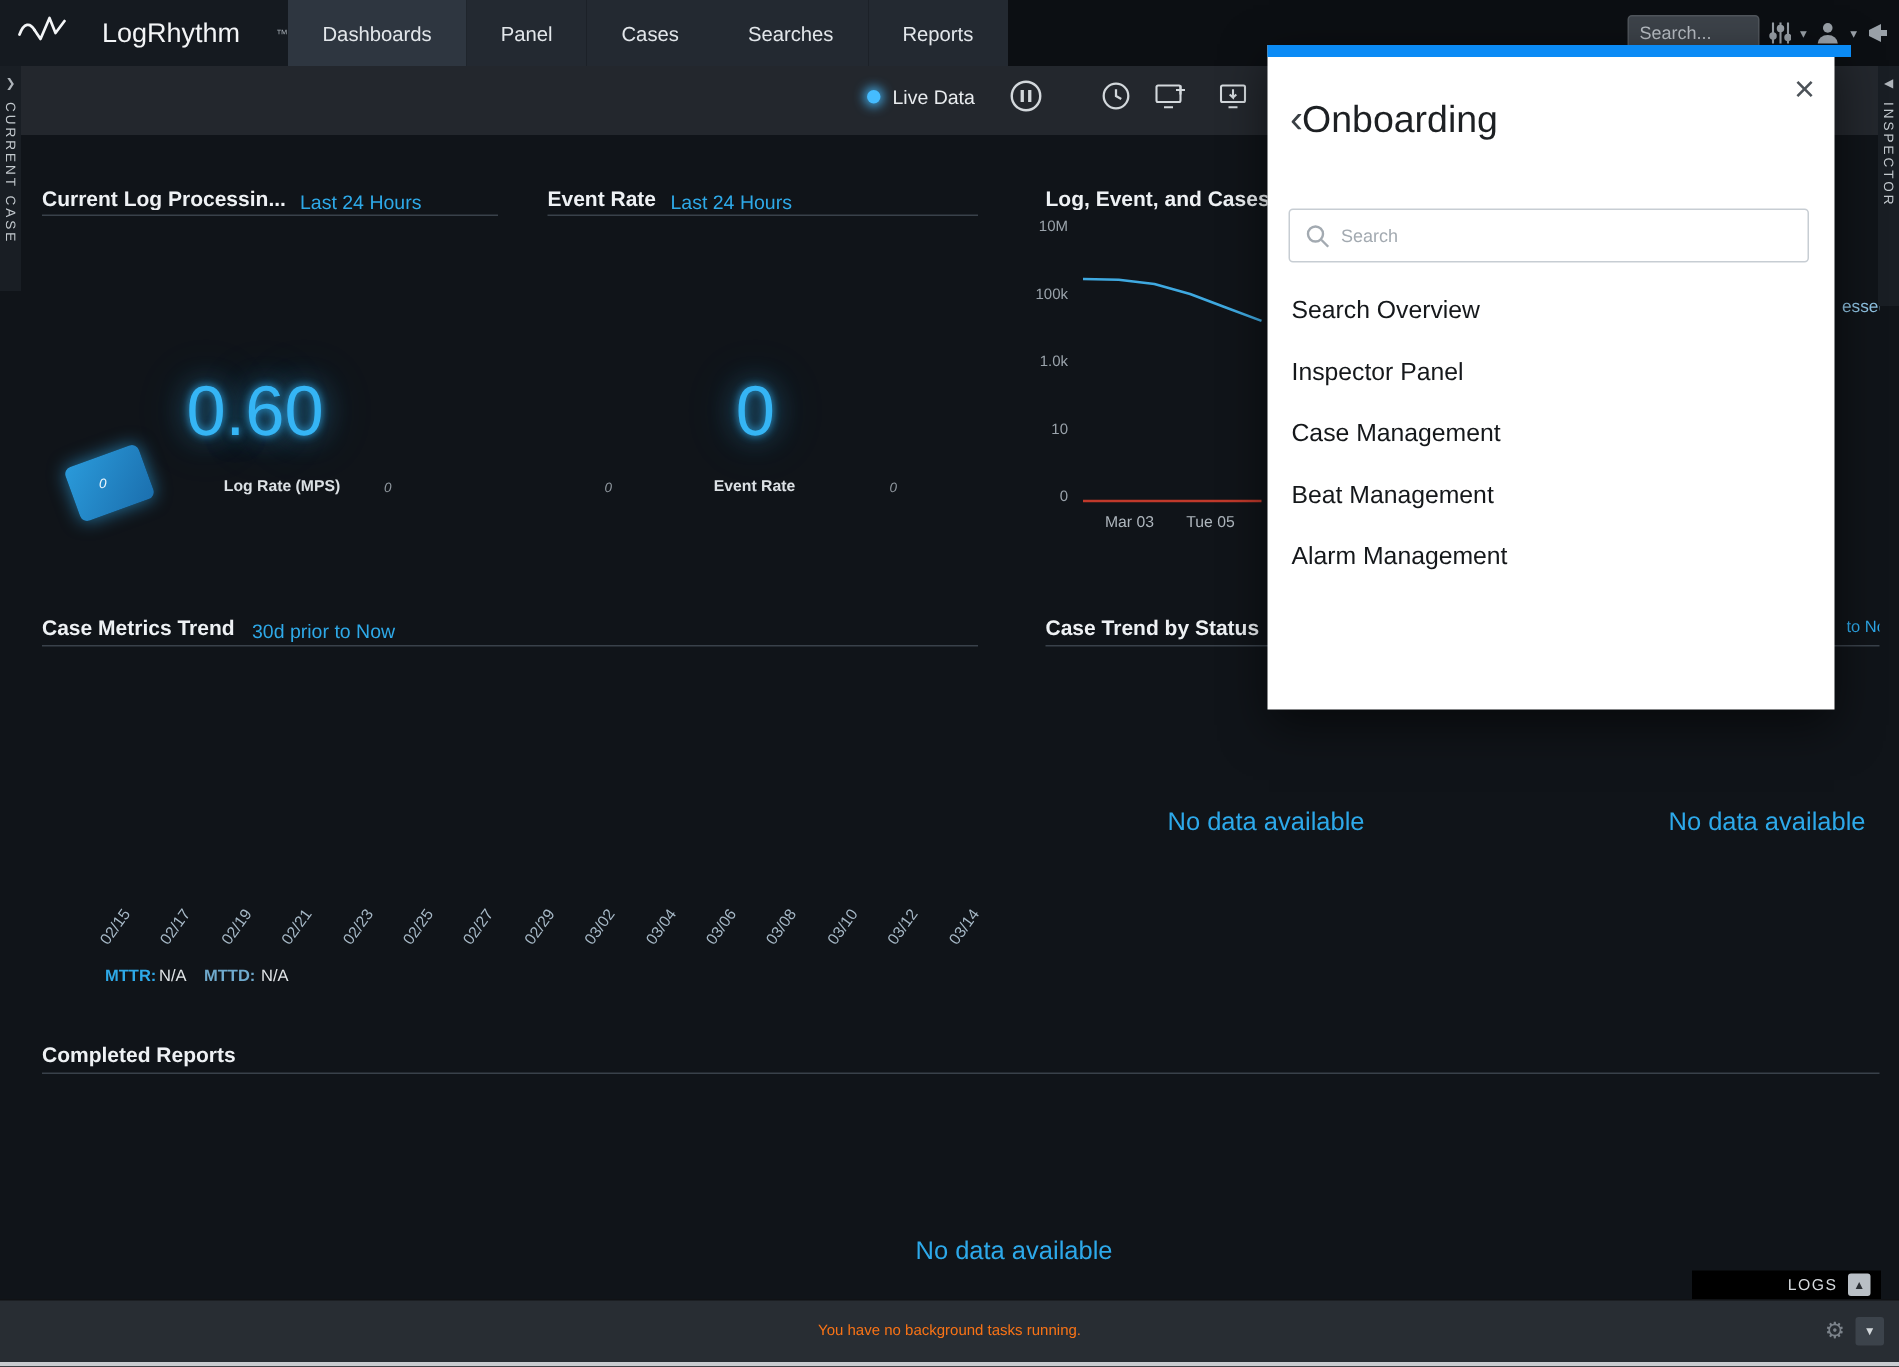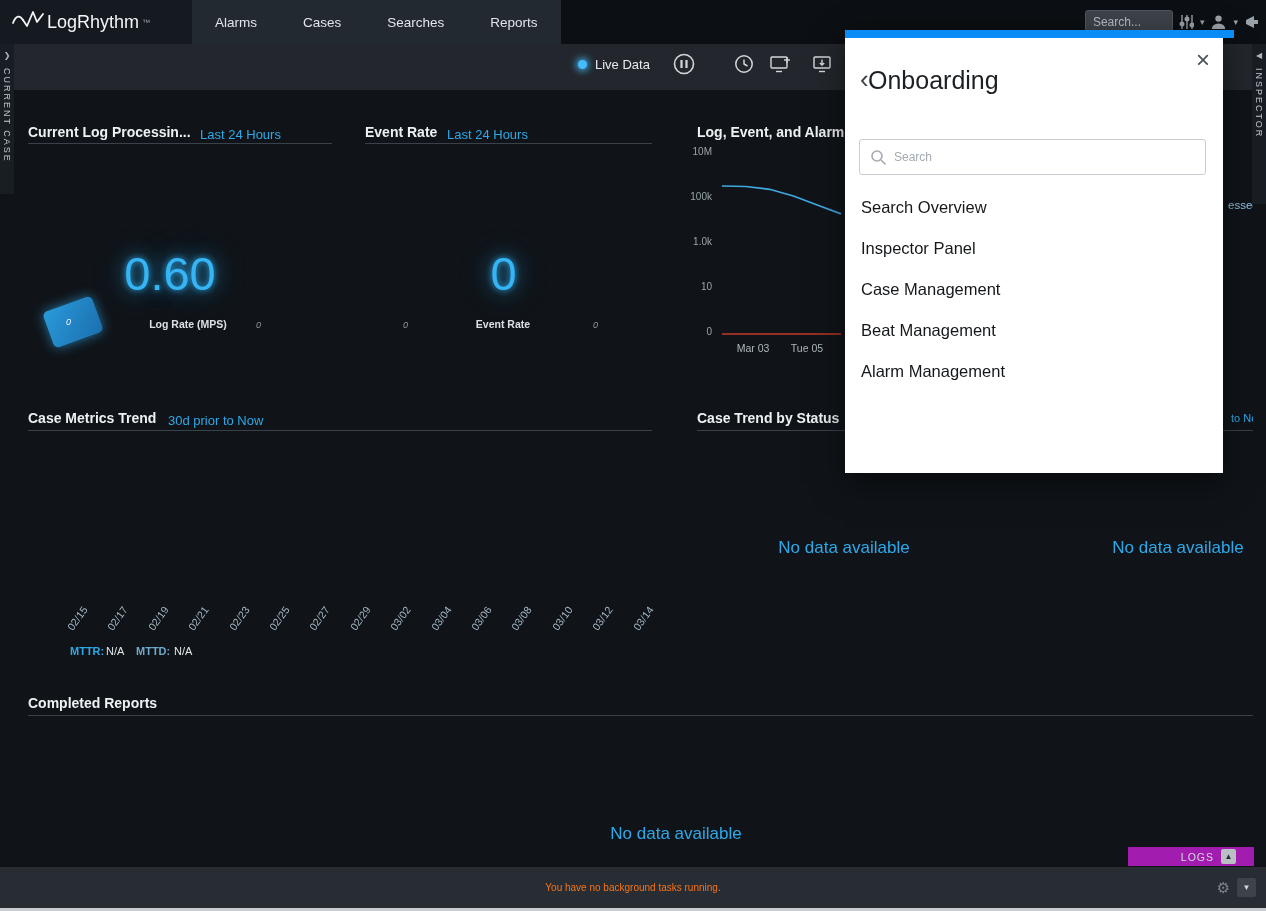--- a/index.html
+++ b/index.html
@@ -1,21 +1,21 @@
 <!DOCTYPE html>
 <html><head>
 <meta charset="utf-8">
 <style>
   html,body{margin:0;padding:0;}
   body{width:1266px;height:911px;position:relative;overflow:hidden;background:#101419;
        font-family:"Liberation Sans",sans-serif;color:#e6eaee;}
 
   
   #topnav{position:absolute;left:0;top:0;width:1266px;height:44px;background:#0c0f13;z-index:30;}
-  #brand{position:absolute;left:0;top:0;width:192px;height:44px;background:#151a20;display:flex;align-items:center;gap:3px;padding-left:12px;box-sizing:border-box;}
+  #brand{position:absolute;left:0;top:0;width:192px;height:44px;background:#151a20;display:flex;align-items:center;gap:24px;padding-left:12px;box-sizing:border-box;}
   #brand-text{color:#f3f5f7;font-size:18px;}
   #brand-tm{color:#9aa1a8;font-size:8px;vertical-align:super;}
   #tabs{position:absolute;left:192px;top:0;height:44px;display:flex;}
   .tab{display:flex;align-items:center;height:44px;padding:0 23px;background:#232931;color:#e2e6ea;font-size:13.5px;cursor:pointer;}
   .tab.active{background:#2e3640;}
   #navright{position:absolute;right:0;top:0;height:44px;display:flex;align-items:center;gap:6px;padding-right:4px;}
   #nav-search{width:72px;height:23px;background:#3d434a;border:1px solid #50565c;border-radius:3px;color:#b9bfc5;font-size:12px;padding:0 7px;outline:none;font-family:inherit;}
   #nav-search::placeholder{color:#b9bfc5;}
   .caret{color:#9aa1a8;font-size:9px;}
   .navicon{display:flex;align-items:center;}
@@ -102,22 +102,22 @@
   
   .nodata{position:absolute;font-size:17px;color:#2da9ea;text-align:center;white-space:nowrap;}
   #nd1{left:762px;top:538px;width:164px;}
   #nd2{left:1096px;top:538px;width:164px;}
   #nd3{left:594px;top:824px;width:164px;}
   .frag{position:absolute;overflow:hidden;white-space:nowrap;}
   #frag1{left:1228px;top:199px;width:25px;font-size:11.5px;color:#8fc3e3;}
   #frag2{left:1231px;top:412px;width:22px;font-size:11px;color:#2da9ea;}
 
   
-  #logs-tab{position:absolute;left:1128px;top:847px;width:126px;height:19px;background:#a21caf;
-            display:flex;align-items:center;justify-content:flex-end;gap:7px;padding-right:18px;
+  #logs-tab{position:absolute;left:1128px;top:847px;width:126px;height:19px;background:#000000;
+            display:flex;align-items:center;justify-content:flex-end;gap:7px;padding-right:7px;
             box-sizing:border-box;z-index:15;cursor:pointer;}
   #logs-label{font-size:10.5px;letter-spacing:1px;color:#d6dade;}
   #logs-up{width:15px;height:15px;background:#b9bfc5;color:#2a2e33;font-size:8px;display:flex;
            align-items:center;justify-content:center;border-radius:2px;}
   #statusbar{position:absolute;left:0;top:866px;width:1266px;height:42px;background:#282d33;
              border-top:1px solid #101215;z-index:15;}
   #status-msg{line-height:42px;text-align:center;color:#f97316;font-size:10px;}
   #gear{position:absolute;right:36px;top:13px;color:#7b828a;font-size:15px;line-height:1;cursor:pointer;}
   #collapse{position:absolute;right:10px;top:11px;width:19px;height:19px;background:#3c434b;border-radius:2px;
             color:#d2d7db;font-size:8px;display:flex;align-items:center;justify-content:center;cursor:pointer;}
@@ -147,21 +147,22 @@
     <span>
       <svg width="32" height="20" viewBox="0 0 32 20" fill="none" stroke="#f3f5f7" stroke-width="1.8" stroke-linecap="round" stroke-linejoin="round">
         <path d="M1 13 C4 5, 8 5, 11 10"></path>
         <path d="M11 10 L15 16 L21 2 L25 12 L31 4"></path>
       </svg>
     </span>
     <span id="brand-text">LogRhythm</span>
     <span id="brand-tm">™</span>
   </div>
   <div id="tabs">
-    <div class="tab">Alarms</div>
+    <div class="tab active">Dashboards</div>
+    <div class="tab">Panel</div>
     <div class="tab">Cases</div>
     <div class="tab">Searches</div>
     <div class="tab">Reports</div>
   </div>
   <div id="navright">
     <input id="nav-search" type="text" placeholder="Search..." style="">
     <span class="navicon">
       <svg width="15" height="16" viewBox="0 0 15 16" stroke="#9aa1a8" stroke-width="1.4" fill="#9aa1a8">
         <line x1="3" y1="1" x2="3" y2="15"></line>
           <line x1="8" y1="1" x2="8" y2="15"></line>
@@ -241,21 +242,21 @@
 <span class="zlab" id="z1">0</span>
 
 <div class="ptitle" id="p2t">Event Rate</div>
 <div class="prange" id="p2r">Last 24 Hours</div>
 <div class="hline" id="l2"></div>
 <div class="bigval" id="val2">0</div>
 <span class="zlab" id="z2">0</span>
 <div class="vlab" id="vl2">Event Rate</div>
 <span class="zlab" id="z3">0</span>
 
-<div class="ptitle" id="p3t">Log, Event, and Alarm</div>
+<div class="ptitle" id="p3t">Log, Event, and Cases</div>
 <div id="lea-yticks">
   <span>10M</span>
   <span>100k</span>
   <span>1.0k</span>
   <span>10</span>
   <span>0</span>
 </div>
 <div id="lea-chart">
   <svg id="lea-svg" width="127" height="200" viewBox="0 0 127 200">
       <polyline points="4.0,42.0 27.8,42.5 51.6,45.3 75.4,52.0 99.2,61.0 123.0,69.9" fill="none" stroke="#3fa9e0" stroke-width="1.7" stroke-linejoin="round"></polyline>

